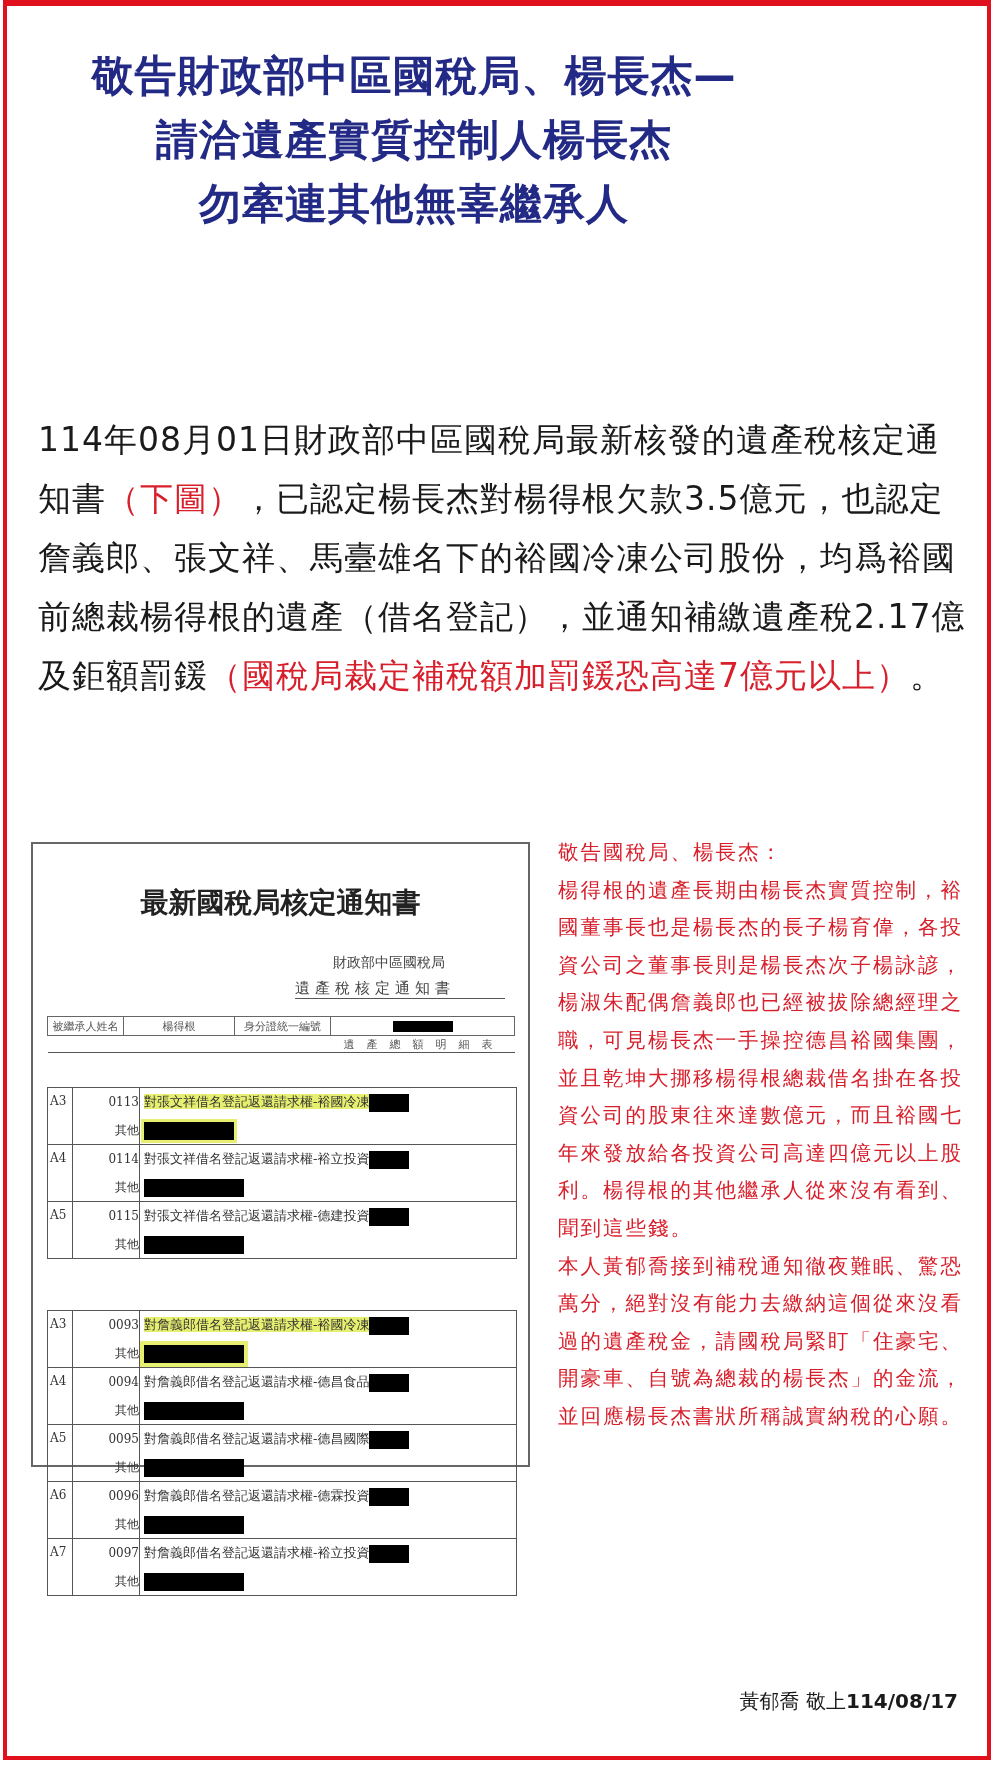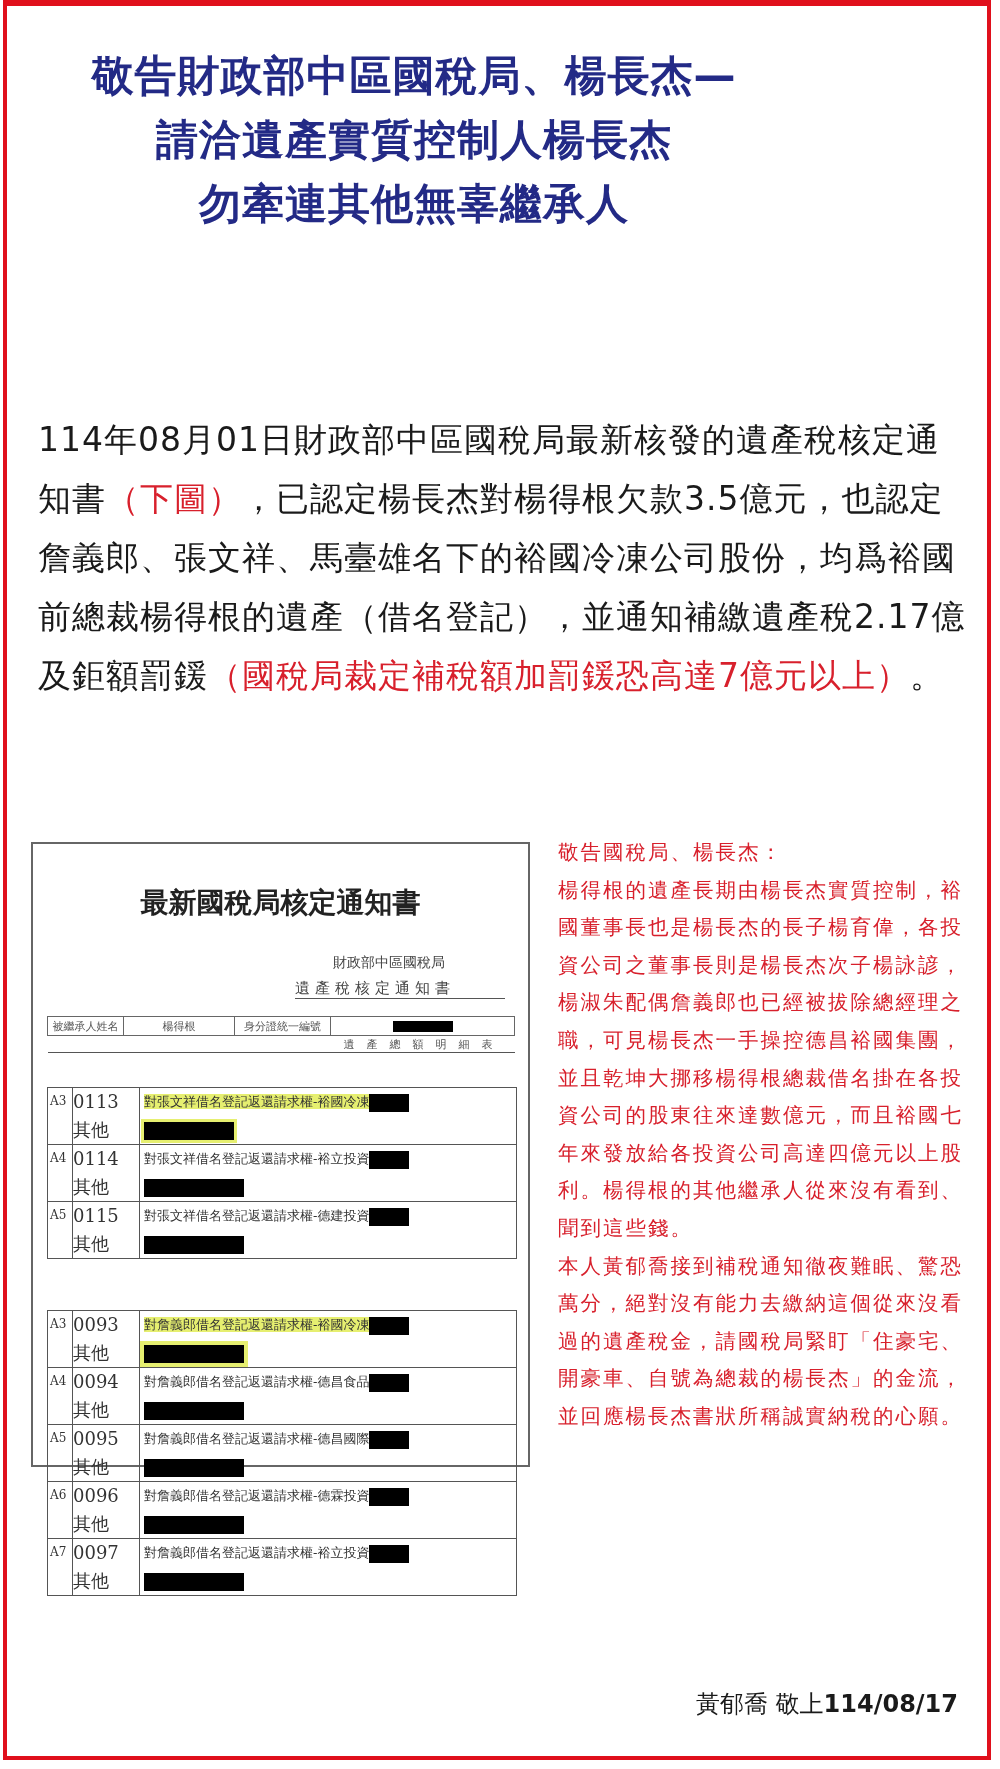--- a/index.html
+++ b/index.html
@@ -13,28 +13,28 @@
   .doc-heading { position: absolute; left: 0; width: 100%; top: 40px; text-align: center; font-size: 28px; font-weight: bold; color: #222; font-family: "DejaVu Sans", sans-serif; }
   .doc-org { position: absolute; left: 300px; top: 110px; font-size: 14px; color: #444; font-family: "DejaVu Serif", serif; }
   .doc-formtitle { position: absolute; left: 262px; top: 135px; width: 210px; font-size: 15px; letter-spacing: 5px; color: #444; border-bottom: 1.5px solid #555; font-family: "DejaVu Serif", serif; }
   .doc-header-table { position: absolute; left: 14px; top: 164px; width: 468px; border-collapse: collapse; font-size: 11px; color: #555; font-family: "DejaVu Serif", serif; margin-top: 8px; }
   .doc-header-table td { border: 1px solid #666; height: 18px; text-align: center; padding: 0; }
   .doc-header-table .second td { border-top: none; border-left: none; border-right: none; border-bottom: 1.5px solid #555; height: 16px; letter-spacing: 12px; text-align: right; padding-right: 10px; }
   .redact { display: inline-block; background: #000; vertical-align: middle; }
   .entries { position: absolute; left: 14px; width: 470px; border-collapse: collapse; font-family: "DejaVu Serif", serif; color: #333; }
   .entries td { border-bottom: 1.5px solid #555; vertical-align: top; padding: 0; }
   .entries td.c1 { width: 22px; font-size: 12px; border-left: 1.5px solid #555; border-right: 1.5px solid #555; padding-top: 6px; padding-left: 2px; }
-  .entries td.c2 { width: 66px; font-size: 18px; text-align: left; border-right: 1.5px solid #555; margin-left: 9px; }
+  .entries td.c2 { width: 66px; font-size: 12px; text-align: right; border-right: 1.5px solid #555; margin-left: 9px; }
   .entries td.c3 { font-size: 13px; padding-left: 4px; border-right: 1.5px solid #555; margin-top: 20px; }
   .entries tr:first-child td { border-top: 1.5px solid #555; }
   .cell-line { height: 28px; line-height: 28px; white-space: nowrap; }
   .hl { background: #e6ef70; }
   .warn { position: absolute; left: 558px; top: 834px; width: 420px; color: #d8202c; font-family: "DejaVu Sans", sans-serif; font-size: 20.5px; line-height: 37.6px; letter-spacing: 2px; }
   .warn p { margin: 0; }
-  .signature { position: absolute; right: 42px; top: 1688px; font-size: 24px; color: #1a1a1a; font-family: "DejaVu Sans", sans-serif; text-align: right; }
+  .signature { position: absolute; right: 42px; top: 1688px; font-size: 20px; color: #1a1a1a; font-family: "DejaVu Sans", sans-serif; text-align: right; }
   .signature .date { font-weight: bold; }
 </style>
 </head>
 <body>
 
 <div class="frame"></div>
 
 <div class="title">
   <div class="line">敬告財政部中區國稅局、楊長杰—</div>
   <div class="line">請洽遺產實質控制人楊長杰</div>

